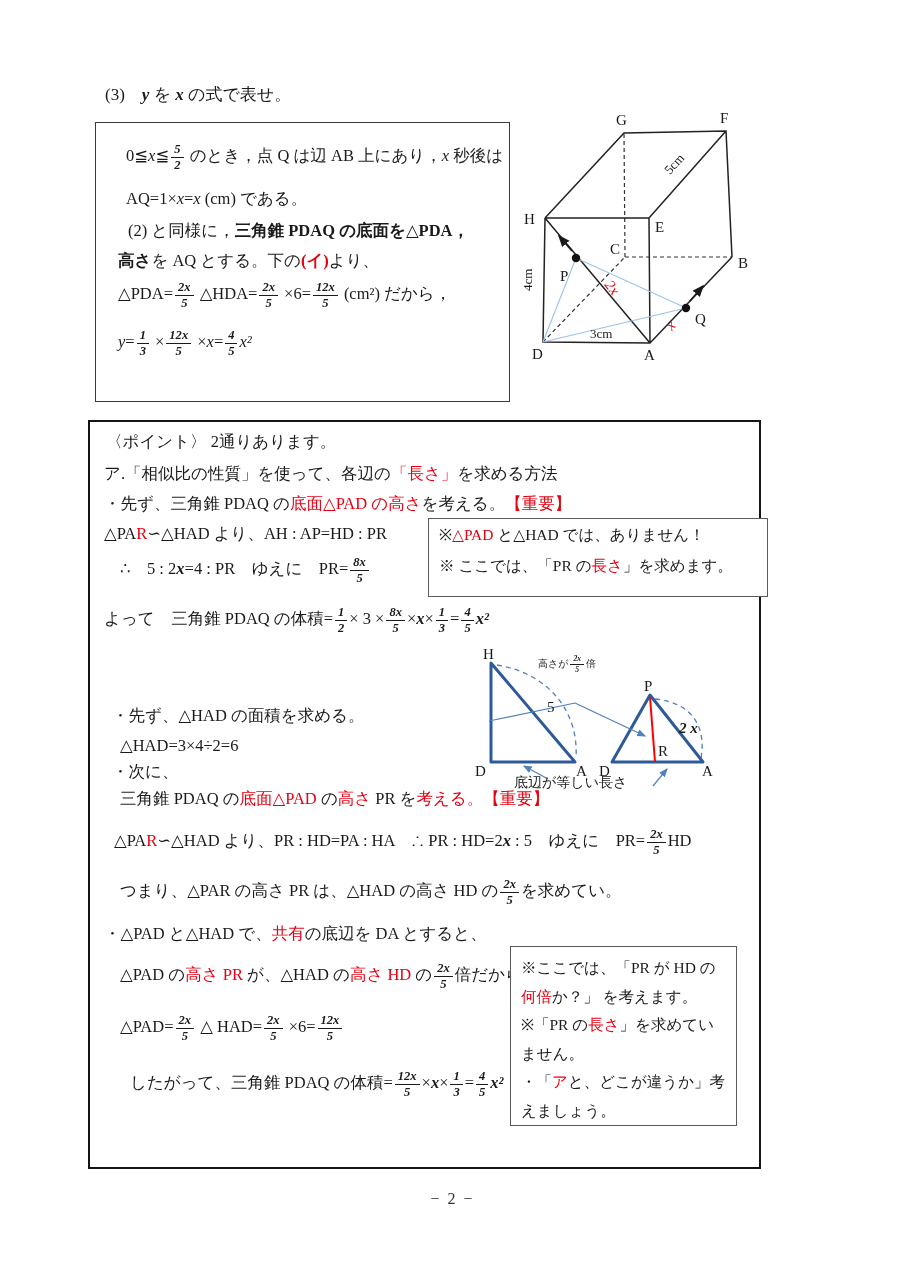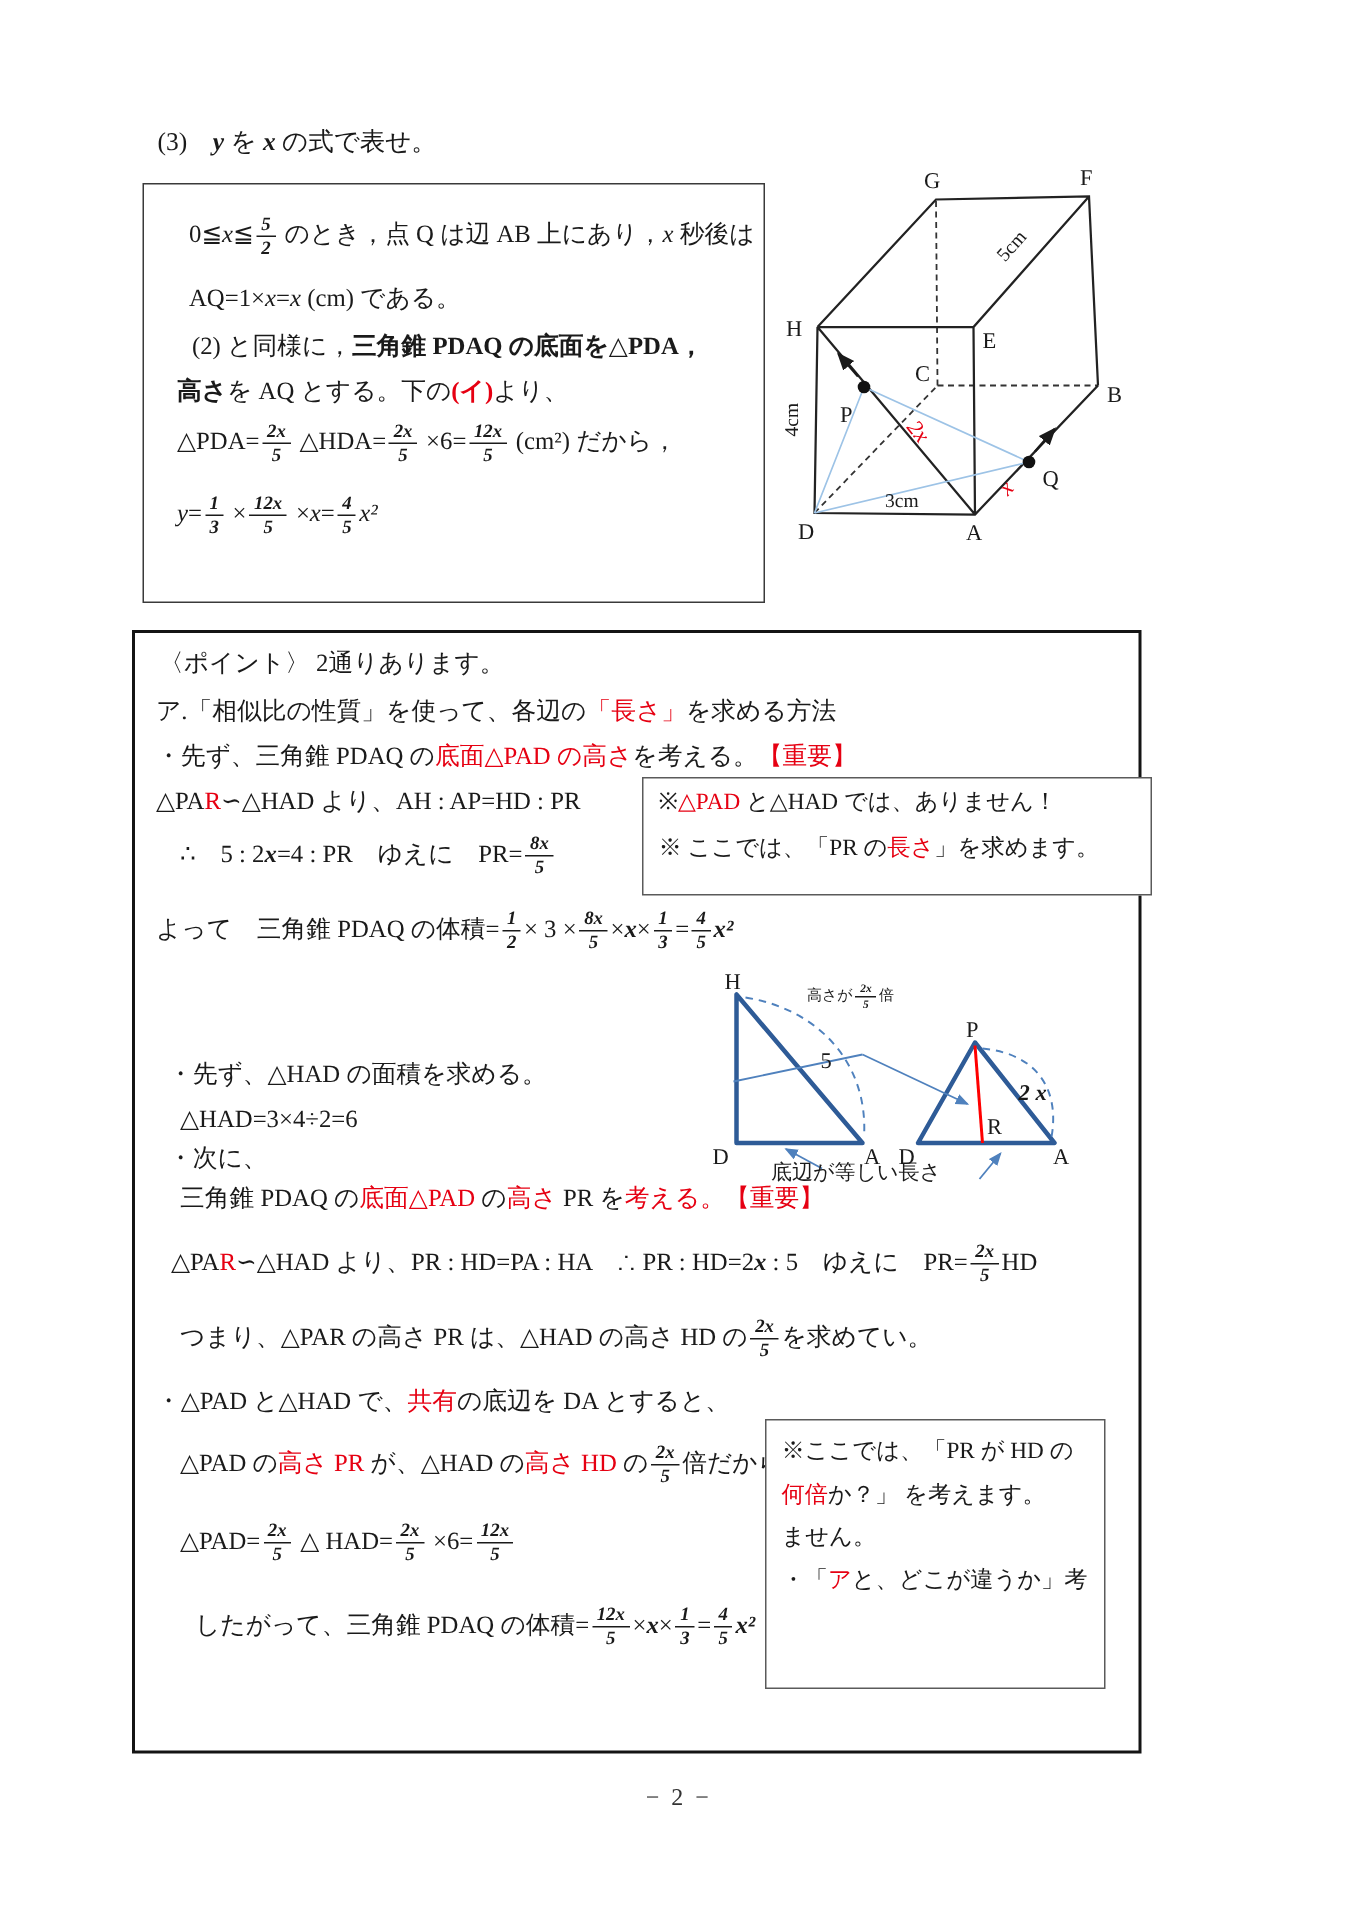--- a/index.html
+++ b/index.html
@@ -107,22 +107,24 @@
   <div class="line" style="left:24px;top:406px;"><span>△PA</span><span class="red">R</span><span>∽△HAD より、PR : HD=PA : HA　∴ PR : HD=2</span><span class="it bd">x</span><span> : 5　ゆえに　PR=</span><span class="frac"><span class="fnum">2x</span><span class="fden">5</span></span><span>HD</span></div>
   <div class="line" style="left:30px;top:456px;"><span>つまり、△PAR の高さ PR は、△HAD の高さ HD の</span><span class="frac"><span class="fnum">2x</span><span class="fden">5</span></span><span>を求めてい。</span></div>
   <div class="line" style="left:14px;top:502px;"><span>・△PAD と△HAD で、</span><span class="red">共有</span><span>の底辺を DA とすると、</span></div>
   <div class="line" style="left:30px;top:540px;"><span>△PAD の</span><span class="red">高さ PR</span><span> が、△HAD の</span><span class="red">高さ HD</span><span> の</span><span class="frac"><span class="fnum">2x</span><span class="fden">5</span></span><span>倍だから、</span></div>
   <div class="line" style="left:30px;top:592px;"><span>△PAD=</span><span class="frac"><span class="fnum">2x</span><span class="fden">5</span></span><span> △ HAD=</span><span class="frac"><span class="fnum">2x</span><span class="fden">5</span></span><span> ×6=</span><span class="frac"><span class="fnum">12x</span><span class="fden">5</span></span></div>
   <div class="line" style="left:40px;top:648px;"><span>したがって、三角錐 PDAQ の体積=</span><span class="frac"><span class="fnum">12x</span><span class="fden">5</span></span><span>×</span><span class="it bd">x</span><span>×</span><span class="frac"><span class="fnum">1</span><span class="fden">3</span></span><span>=</span><span class="frac"><span class="fnum">4</span><span class="fden">5</span></span><span class="it bd">x²</span></div>
 
   <div class="notebox" style="left:420px;top:524px;width:205px;height:164px;padding:7px 10px;">
     <div class="nline"><span>※ここでは、「PR が HD の</span></div>
     <div class="nline"><span class="red">何倍</span><span>か？」 を考えます。</span></div>
+    <div class="nline"><span>※「PR の</span><span class="red">長さ</span><span>」を求めてい</span></div>
     <div class="nline"><span>ません。</span></div>
     <div class="nline"><span>・「</span><span class="red">ア</span><span>と、どこが違うか」考</span></div>
+    <div class="nline"><span>えましょう。</span></div>
   </div>
 </div>
 
 <svg class="abs" style="left:455px;top:645px;" width="300" height="160" viewBox="0 0 300 160">
   <defs>
     <marker id="arrBlue" markerWidth="9" markerHeight="9" refX="6.5" refY="3" orient="auto">
       <path d="M0,0 L7.5,3 L0,6 z" fill="#4f81bd"></path>
     </marker>
   </defs>
 

